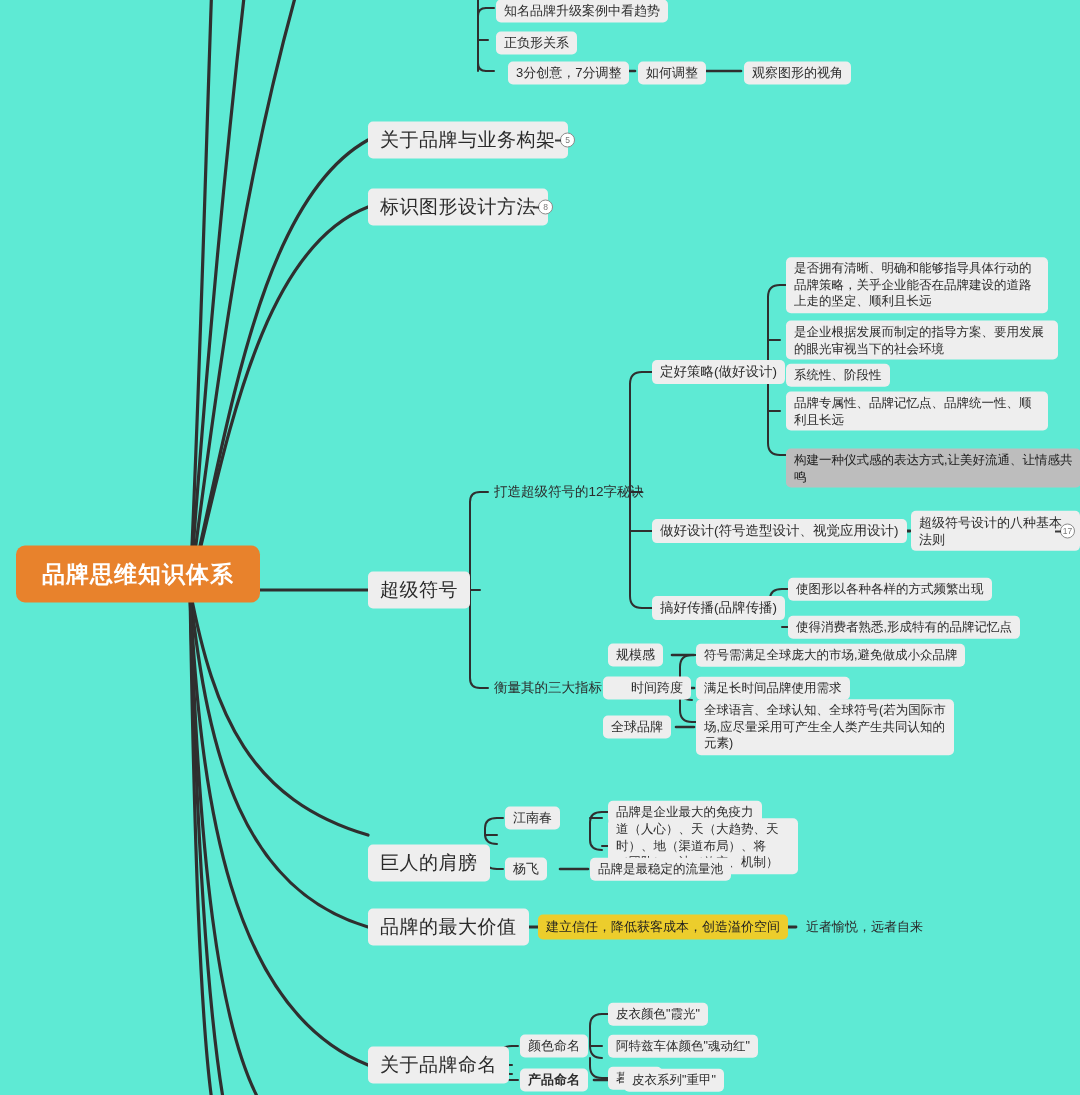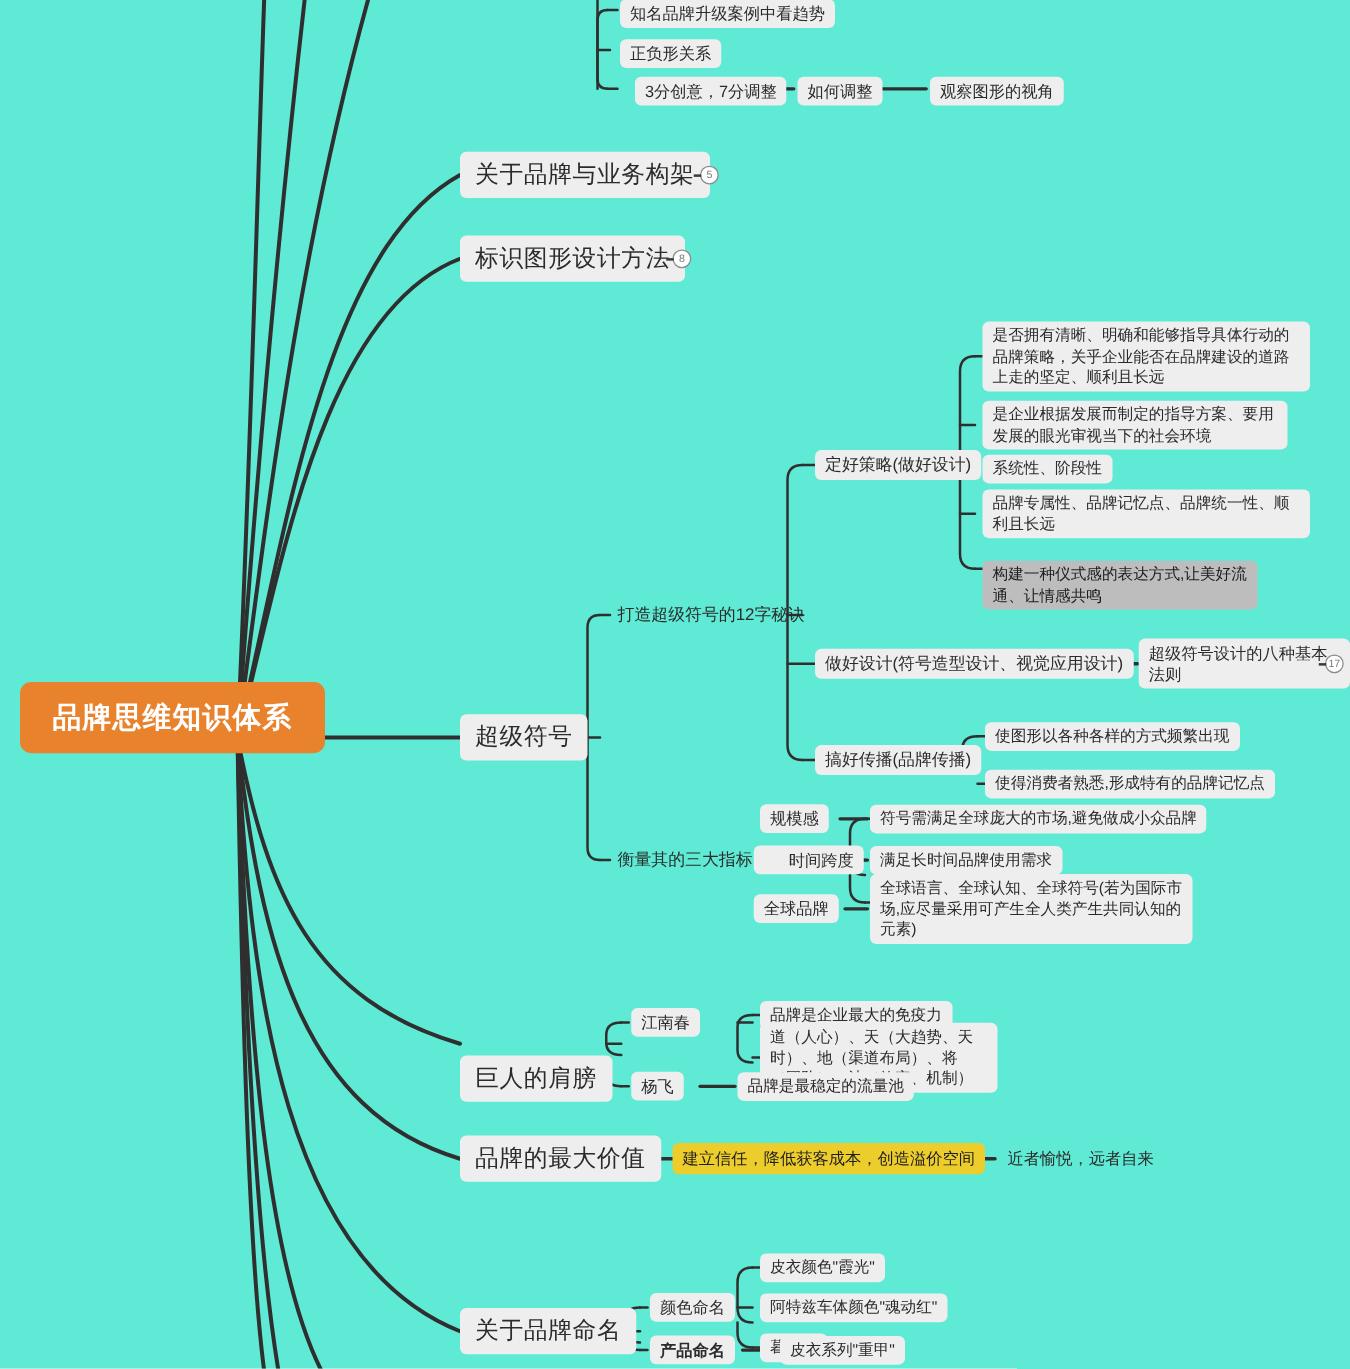--- a/index.html
+++ b/index.html
@@ -212,27 +212,27 @@
   <div class="node lvl1" style="left:368px; top:1065px;">关于品牌命名</div>
 
   <div class="node lvl2 no-bg" style="left:486px; top:492px; background:#eeeeee;">打造超级符号的12字秘诀</div>
 
   <div class="node lvl2 no-bg" style="left:486px; top:688px; background:#eeeeee;">衡量其的三大指标</div>
 
   <div class="node lvl2" style="left:652px; top:372px;">定好策略(做好设计)</div>
 
   <div class="node lvl4" style="left:786px; top:285px; width:262px;">是否拥有清晰、明确和能够指导具体行动的品牌策略，关乎企业能否在品牌建设的道路上走的坚定、顺利且长远</div>
 
-  <div class="node lvl4" style="left:786px; top:340px; width:244px;">是企业根据发展而制定的指导方案、要用发展的眼光审视当下的社会环境</div>
+  <div class="node lvl4" style="left:786px; top:340px; width:272px;">是企业根据发展而制定的指导方案、要用发展的眼光审视当下的社会环境</div>
 
   <div class="node lvl4" style="left:786px; top:375px;">系统性、阶段性</div>
 
   <div class="node lvl4" style="left:786px; top:411px; width:262px;">品牌专属性、品牌记忆点、品牌统一性、顺利且长远</div>
 
-  <div class="node lvl4 hl-gray" style="left:786px; top:468px; width:220px;">构建一种仪式感的表达方式,让美好流通、让情感共鸣</div>
+  <div class="node lvl4 hl-gray" style="left:786px; top:468px; width:295px;">构建一种仪式感的表达方式,让美好流通、让情感共鸣</div>
 
   <div class="node lvl2" style="left:652px; top:531px;">做好设计(符号造型设计、视觉应用设计)</div>
 
   <div class="node lvl3" style="left:911px; top:531px;">超级符号设计的八种基本法则</div>
   <div class="badge" style="left:1060px; top:531px;">17</div>
 
   <div class="node lvl2" style="left:652px; top:608px;">搞好传播(品牌传播)</div>
 
   <div class="node lvl4" style="left:788px; top:589px;">使图形以各种各样的方式频繁出现</div>
 

